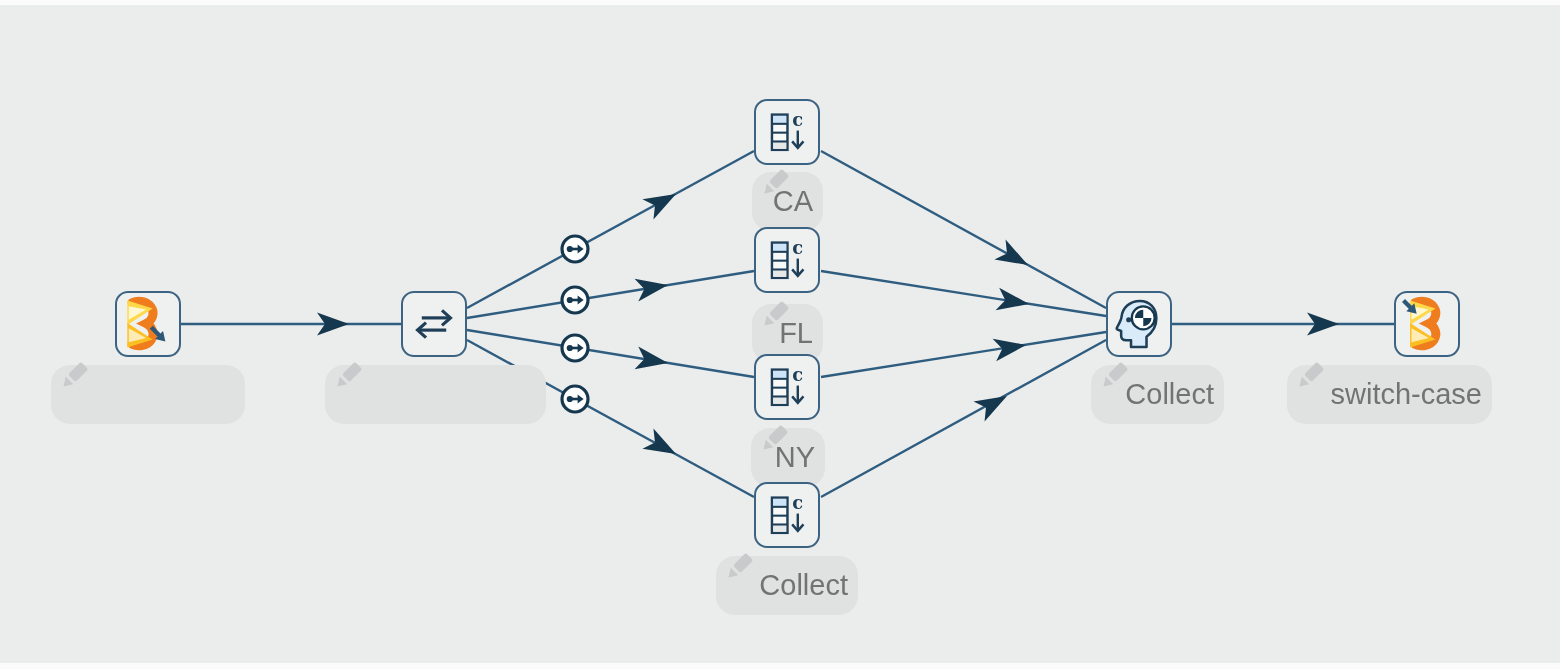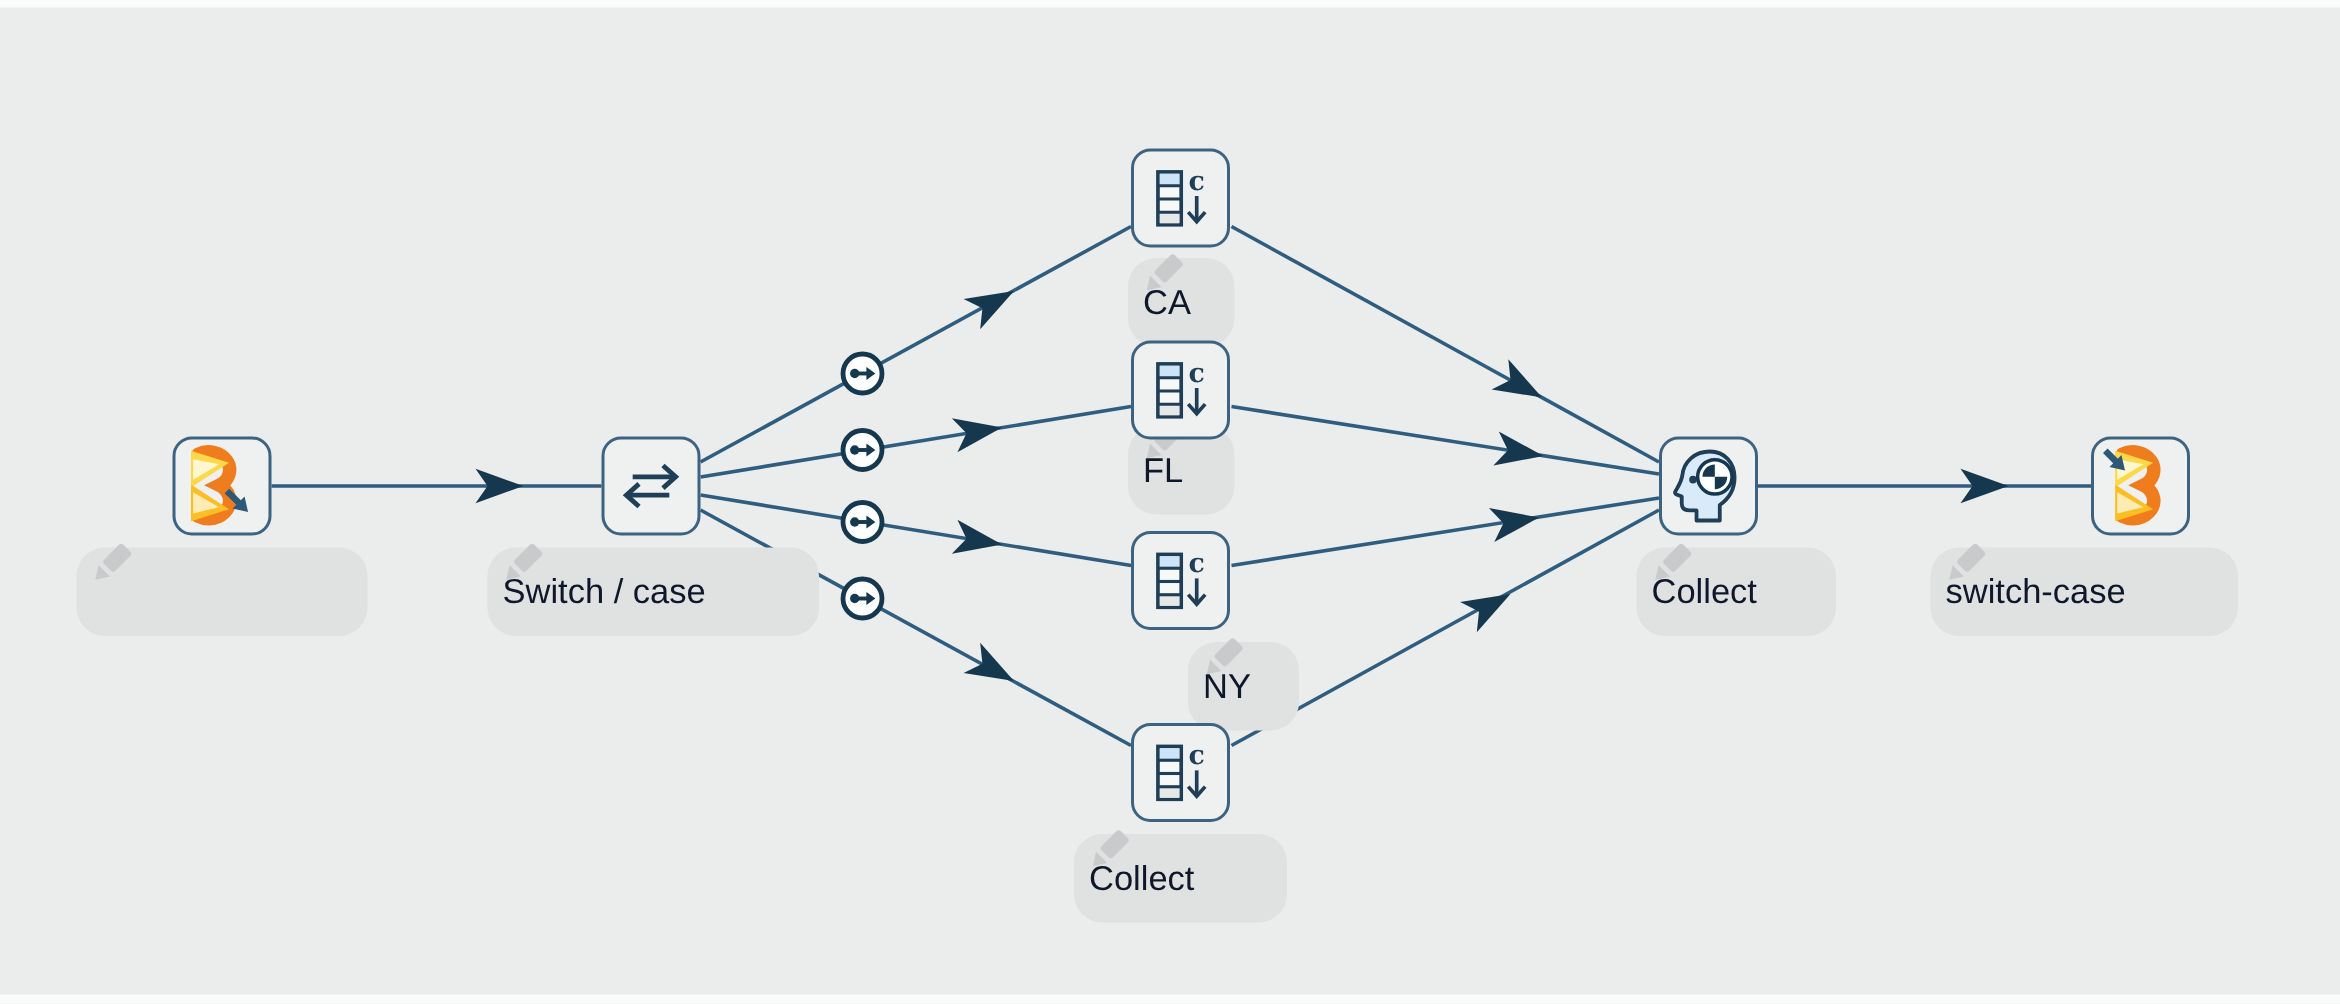--- a/index.html
+++ b/index.html
@@ -14,22 +14,22 @@
   .edge-layer{position:absolute;left:0;top:0;z-index:1;}
   .node{
     position:absolute;width:66px;height:66px;box-sizing:border-box;
     border:2.5px solid #3c6482;border-radius:13px;background:#eff0f0;
     display:flex;align-items:center;justify-content:center;z-index:3;
   }
   .node svg{width:100%;height:100%;display:block;}
   .pill{
     position:absolute;height:59px;box-sizing:border-box;
     background:#e0e1e1;border-radius:19px;
-    display:flex;align-items:center;justify-content:flex-start;
-    font-size:23px;color:#0f172a;z-index:2;white-space:nowrap;
+    display:flex;align-items:center;justify-content:flex-end;
+    font-size:29px;color:#737373;z-index:2;white-space:nowrap;
   }
   .pencil{position:absolute;left:6px;top:-6px;width:34px;height:34px;}
   .lbl{padding:0 10px;}
 </style>
 </head>
 <body>
 
 <div class="edge-strip" id="strip-top"></div>
 <div class="edge-strip" id="strip-bottom"></div>
 
@@ -196,44 +196,43 @@
   </svg>
 </div>
 
 <div class="pill" style="left:325px;top:365px;width:221px">
   <svg class="pencil" viewBox="0 0 32 32">
     <g transform="rotate(45 16 16)" fill="#c9cacb">
       <rect x="11" y="2" width="10" height="17" rx="2"></rect>
       <polygon points="11,22 21,22 16,30"></polygon>
     </g>
   </svg>
-  <span class="lbl">Switch / case</span>
 </div>
 
 <div class="pill" style="left:752px;top:172px;width:71px">
   <svg class="pencil" viewBox="0 0 32 32">
     <g transform="rotate(45 16 16)" fill="#c9cacb">
       <rect x="11" y="2" width="10" height="17" rx="2"></rect>
       <polygon points="11,22 21,22 16,30"></polygon>
     </g>
   </svg>
   <span class="lbl">CA</span>
 </div>
 
-<div class="pill" style="left:752px;top:284px;width:71px">
+<div class="pill" style="left:752px;top:304px;width:71px">
   <svg class="pencil" viewBox="0 0 32 32">
     <g transform="rotate(45 16 16)" fill="#c9cacb">
       <rect x="11" y="2" width="10" height="17" rx="2"></rect>
       <polygon points="11,22 21,22 16,30"></polygon>
     </g>
   </svg>
   <span class="lbl">FL</span>
 </div>
 
-<div class="pill" style="left:792px;top:428px;width:74px">
+<div class="pill" style="left:751px;top:428px;width:74px">
   <svg class="pencil" viewBox="0 0 32 32">
     <g transform="rotate(45 16 16)" fill="#c9cacb">
       <rect x="11" y="2" width="10" height="17" rx="2"></rect>
       <polygon points="11,22 21,22 16,30"></polygon>
     </g>
   </svg>
   <span class="lbl">NY</span>
 </div>
 
 <div class="pill" style="left:716px;top:556px;width:142px">

